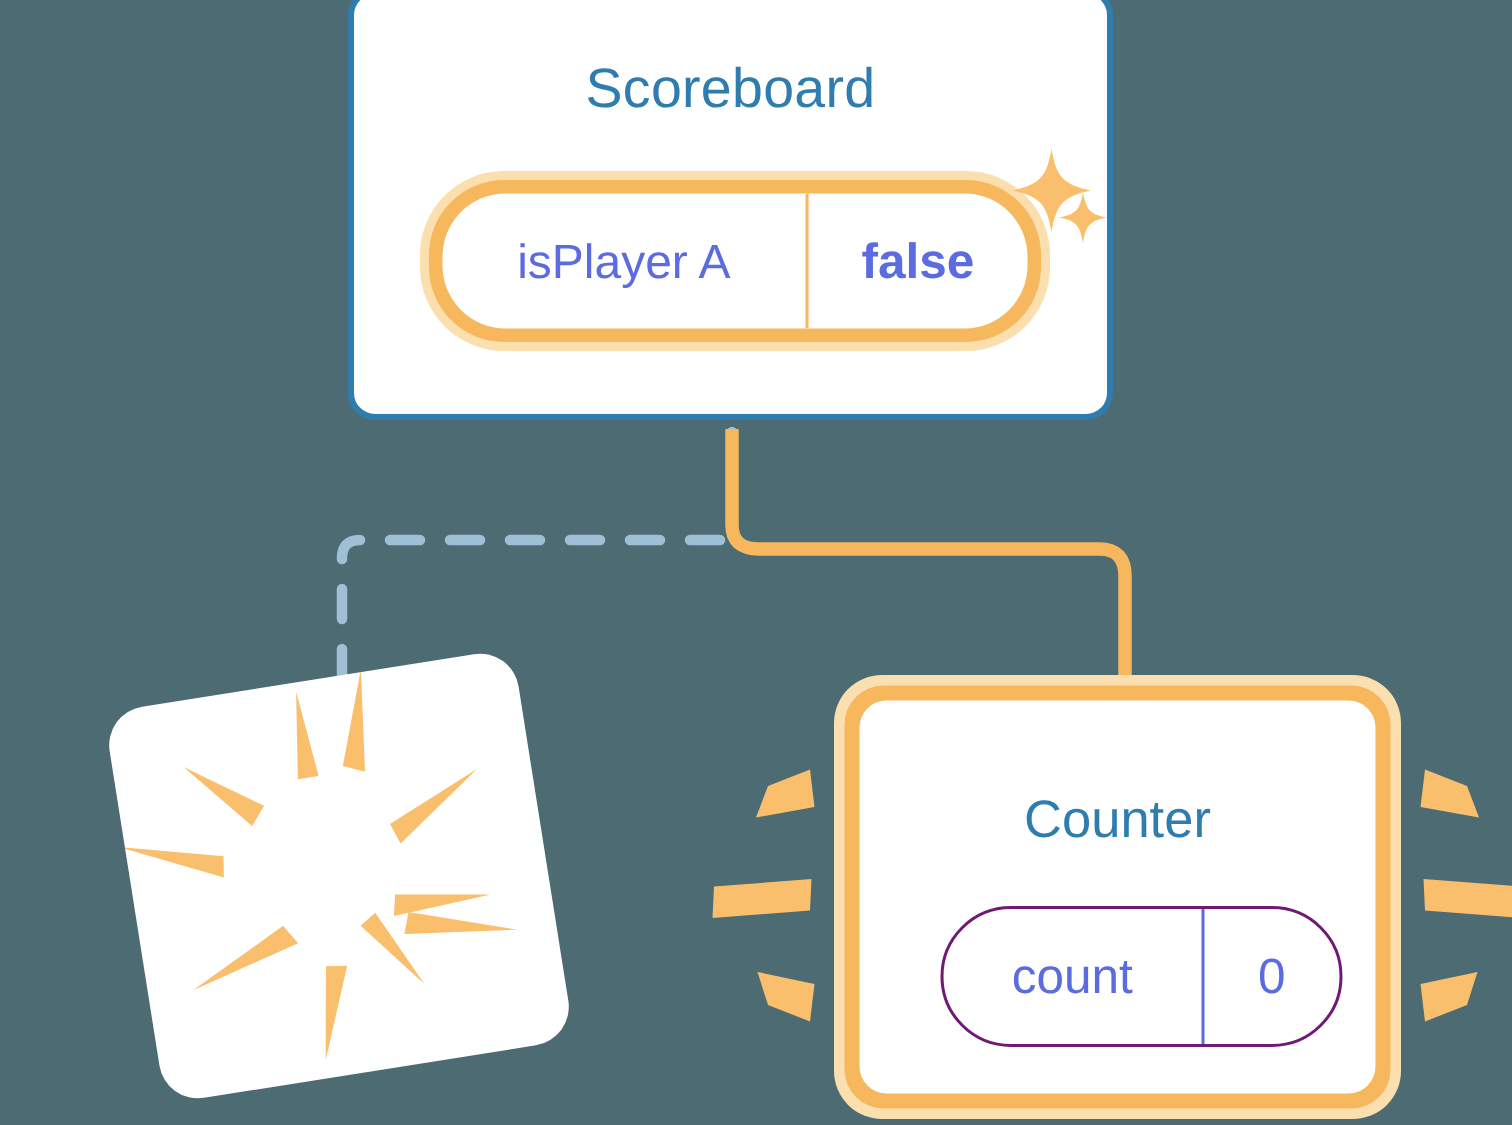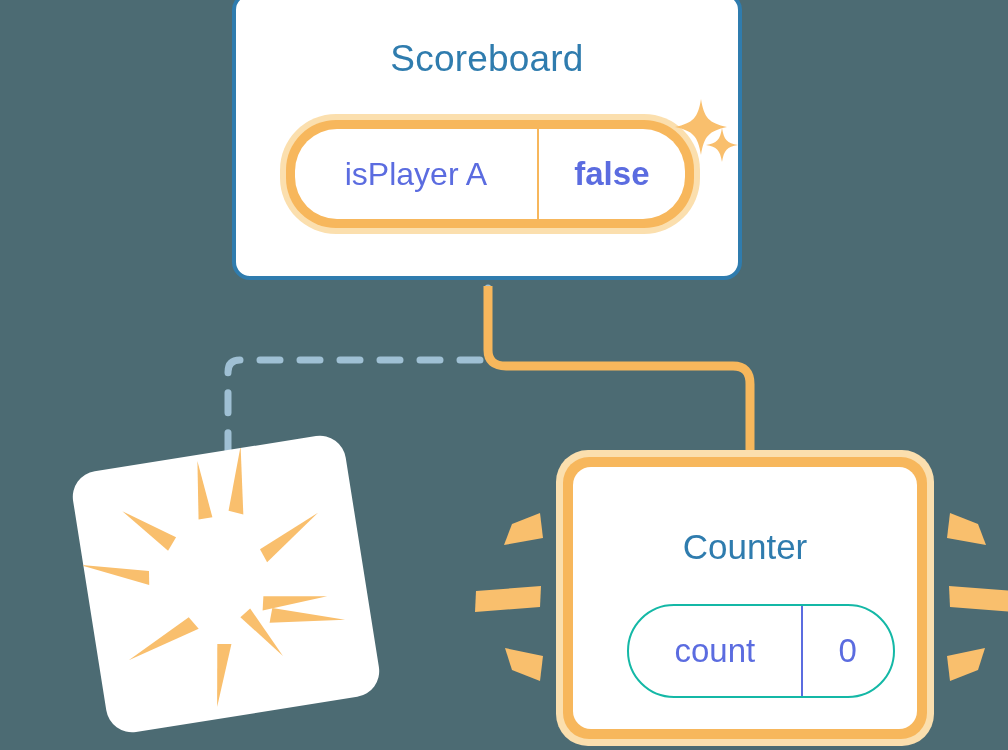--- a/index.html
+++ b/index.html
@@ -150,21 +150,21 @@
     font-size: 35px;
     font-weight: 400;
     line-height: 1;
   }
   #counter-pill {
     position: absolute;
     left: 54px;
     top: 137px;
     width: 268px;
     height: 94px;
-    border: 2px solid #14b8a6;
+    border: 2px solid #701a75;
     border-radius: 47px;
     box-sizing: border-box;
     background: #ffffff;
     display: flex;
     align-items: stretch;
     overflow: hidden;
   }
   .pill-key-ct {
     flex: 0 0 65%;
     display: flex;

